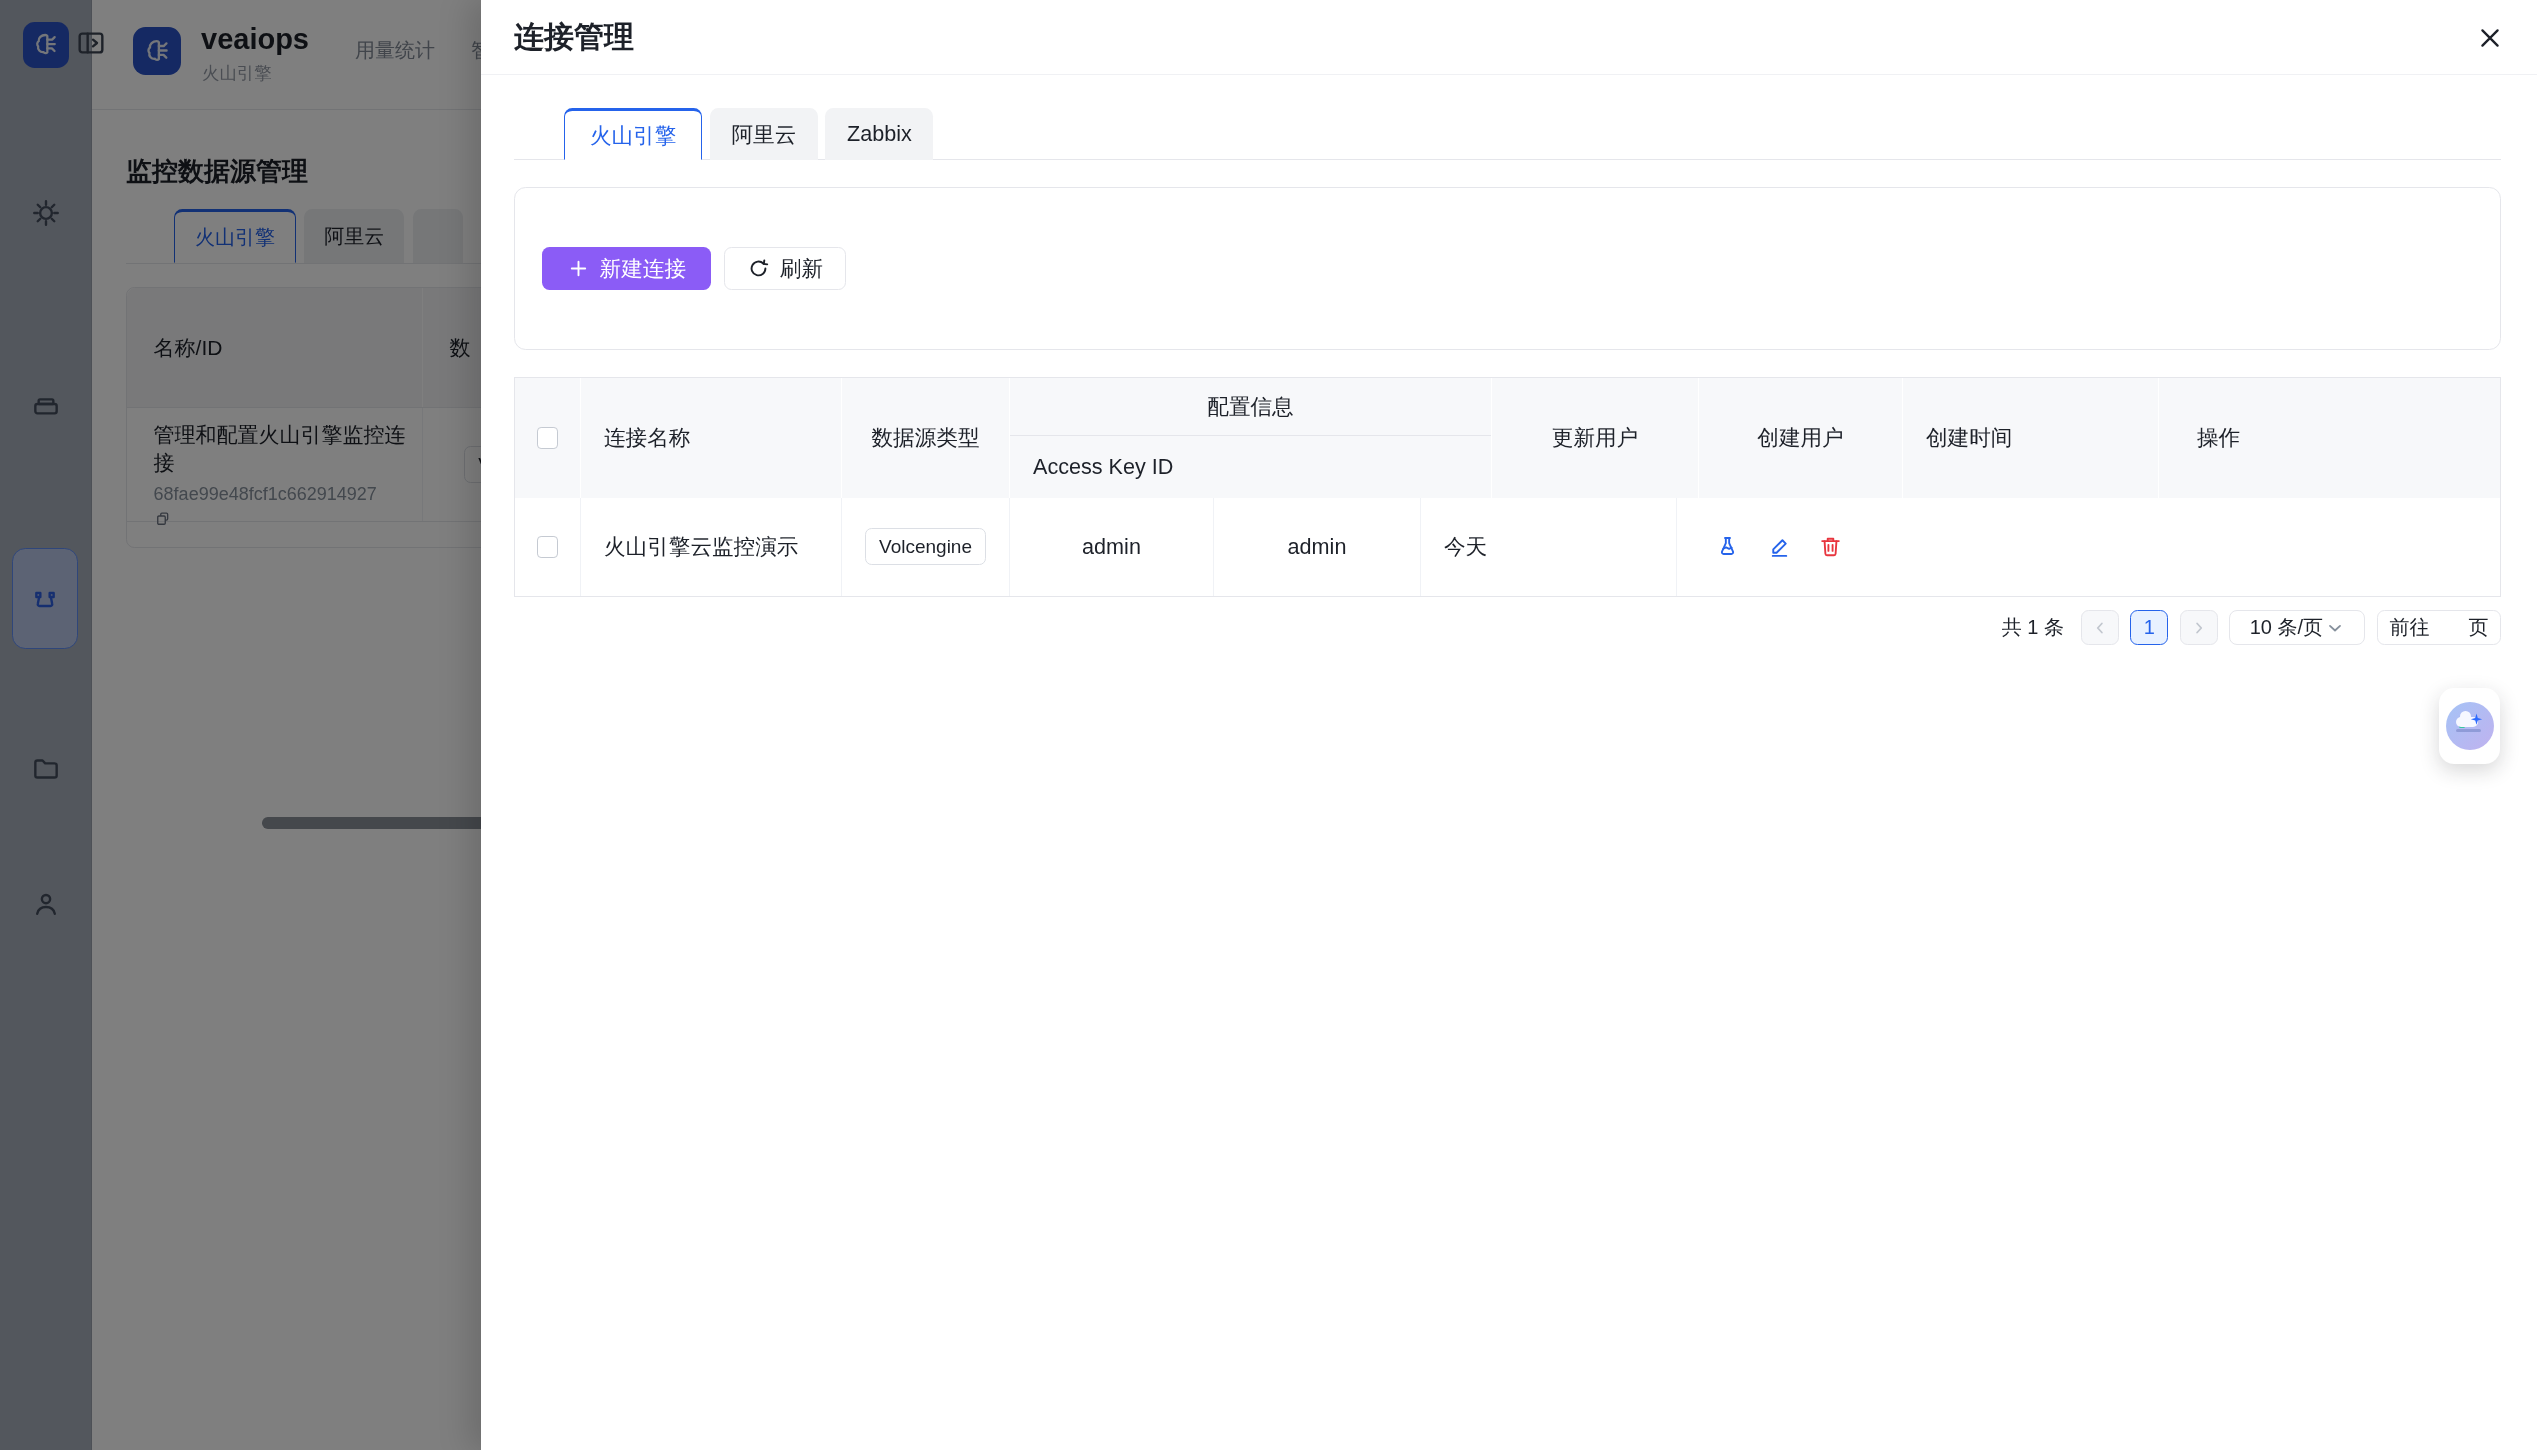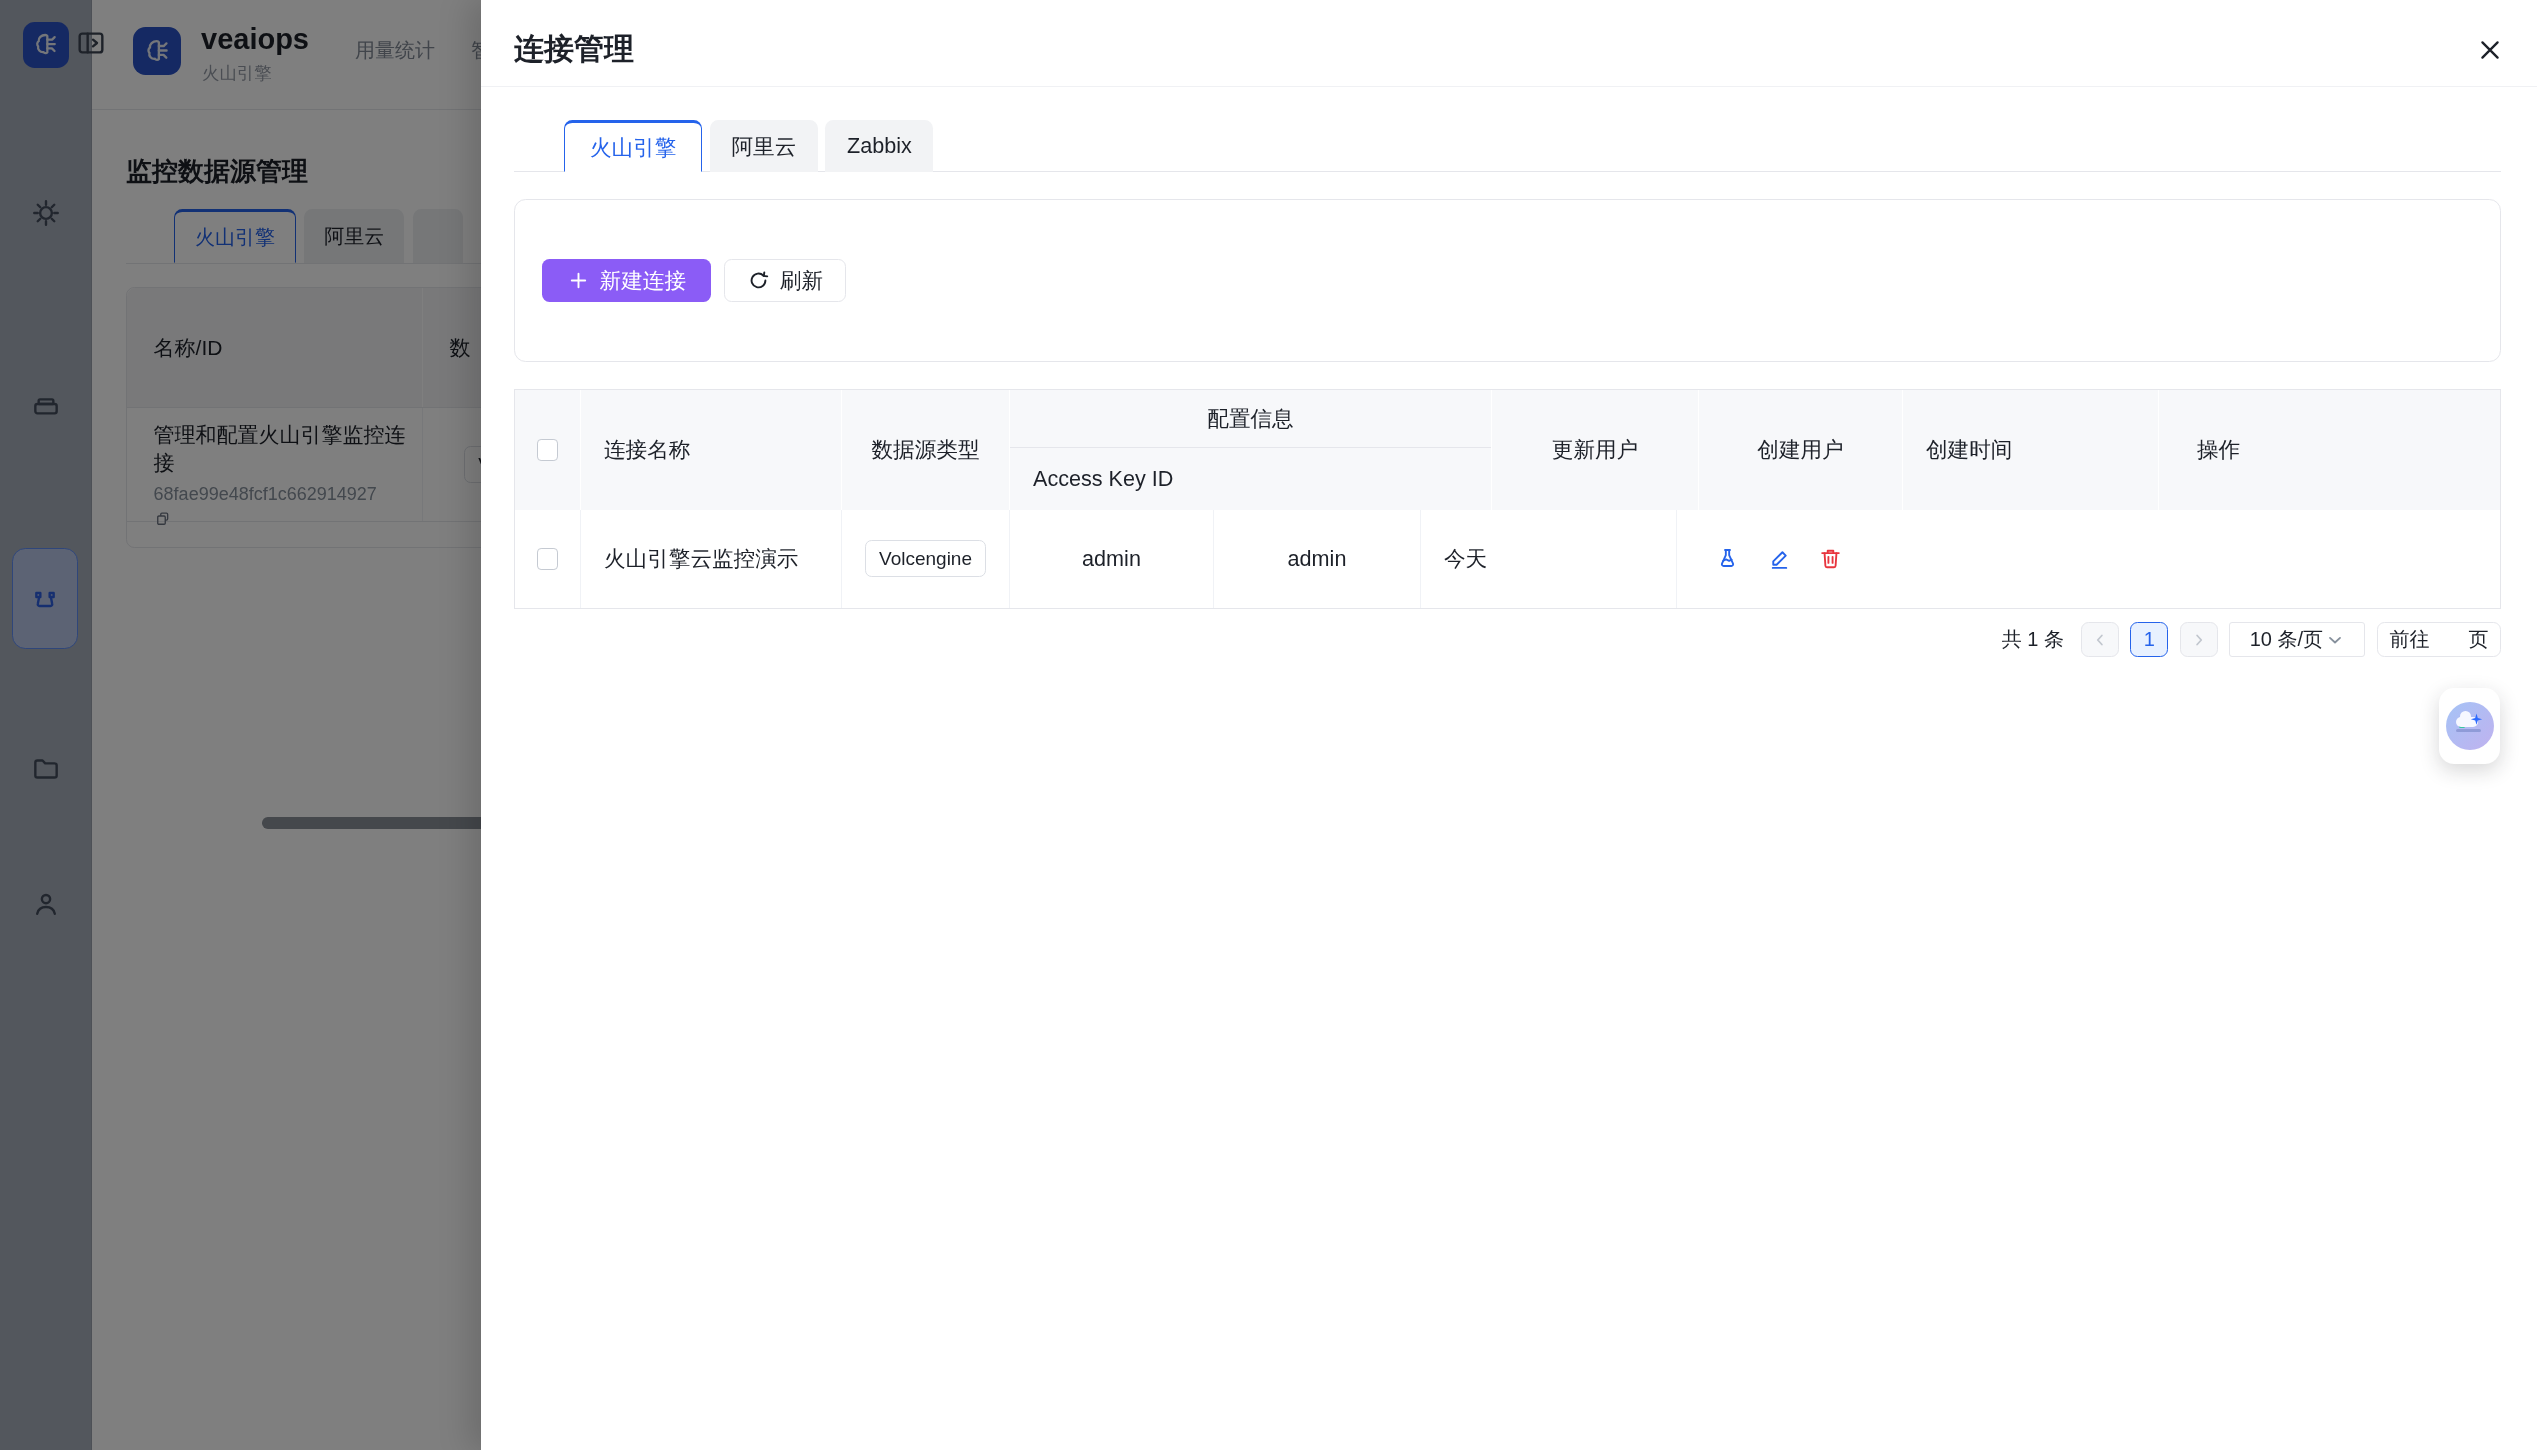--- a/index.html
+++ b/index.html
@@ -40,21 +40,21 @@
   .bg-row-id { font-size:18px; color:#86909c; margin-top:6.6px; }
   .bg-copy { width:18px; height:18px; color:#6b7280; margin-top:5px; }
   .bg-cell-type { flex:1; border-left:0.8px solid #eef0f4; display:flex; align-items:center; padding-left:41px; }
   .bg-tag { border:0.8px solid #dcdfe5; background:#fff; border-radius:6.6px; font-size:19px; padding:6.6px 13.3px; }
   .bg-scrollthumb { position:absolute; left:135px; top:529px; width:344px; height:11.6px; border-radius:5.8px; background:#8a9099; }
 
   .mask { position:absolute; inset:0; background:rgba(0,0,0,0.5); z-index:10; }
 
   
   .drawer { position:absolute; left:481px; top:0; width:2056px; height:1451px; background:#fff; z-index:20; box-shadow:-11.6px 0 30px rgba(0,0,0,0.15); }
-  .drawer-header { position:relative; height:75px; border-bottom:0.8px solid #f0f1f4; display:flex; align-items:center; padding:0 33px;margin-top:12px; }
+  .drawer-header { position:relative; height:75px; border-bottom:0.8px solid #f0f1f4; display:flex; align-items:center; padding:0 33px; }
   .drawer-title { font-size:30px; font-weight:600; color:#1d2129; }
   .drawer-close { position:absolute; right:30px; top:20px; width:35px; height:35px; color:#1d2129; cursor:pointer; display:flex; align-items:center; justify-content:center; }
 
   .tabs-wrap { margin:33px 36px 0 33px; border-bottom:0.8px solid #e5e6eb; padding-left:50px; display:flex; gap:7.5px; }
   .tab { height:52px; margin-bottom:-0.8px; padding:0 21.6px; display:flex; align-items:center; font-size:21.6px; border-radius:8.3px 8.3px 0 0; background:#f2f3f5; color:#1d2129; cursor:pointer; }
   .tab.active { background:#fff; color:#2563eb; border:1.7px solid #2563eb; border-top-width:3.3px; border-bottom:1.7px solid #fff; padding:0 25px; }
 
   .panel-card { margin:26.6px 36px 0 33px; height:163px; border:0.8px solid #e5e6eb; border-radius:11.6px; display:flex; align-items:center; justify-content:space-between; padding:0 28px 0 26.6px; }
   .panel-title { font-size:32px; font-weight:600; color:#1d2129; }
   .panel-sub { font-size:20px; color:#86909c; margin-top:13.3px; }
@@ -87,21 +87,21 @@
   .ak-wrap { padding-left:23px; gap:18px; }
   .ak-text { width:369px; font-family:"DejaVu Sans Mono","Liberation Mono",monospace; font-size:17.4px; line-height:37px; word-break:break-all; color:#1d2129; }
   .icon-btn { width:25px; height:25px; color:#2563eb; cursor:pointer; }
   .icon-btn.danger { color:#e8353e; }
   .ops { gap:26.6px; }
 
   .pagination { margin:13.3px 36px 0 0; display:flex; justify-content:flex-end; align-items:center; gap:11.6px; font-size:20px; color:#1d2129; }
   .pg-total { margin-right:5px; }
   .pg-btn { width:38px; height:35px; border:0.8px solid #e5e6eb; background:#f7f8fa; border-radius:7.5px; display:flex; align-items:center; justify-content:center; color:#c2c7cf; cursor:pointer; }
   .pg-page { width:38px; height:35px; border:0.8px solid #2563eb; background:#e8f1ff; color:#2563eb; border-radius:7.5px; display:flex; align-items:center; justify-content:center; cursor:pointer; }
-  .pg-select { height:35px; min-width:136px; border:0.8px solid #e5e6eb; border-radius:3px; display:flex; align-items:center; justify-content:center; gap:2px; padding:0 13.3px; cursor:pointer; color:#1d2129; }
+  .pg-select { height:35px; min-width:136px; border:0.8px solid #e5e6eb; border-radius:8px; display:flex; align-items:center; justify-content:center; gap:2px; padding:0 13.3px; cursor:pointer; color:#1d2129; }
   .pg-select svg { color:#86909c; }
   .pg-jump { height:35px; width:124px; border:0.8px solid #e5e6eb; border-radius:7.5px; display:flex; align-items:center; justify-content:space-between; padding:0 11.6px; }
   .pg-jump input { border:none; outline:none; width:37px; font-size:20px; }
 
   .fab { position:absolute; left:2439px; top:688px; width:61px; height:76px; background:#fff; border-radius:15px; box-shadow:0 6.6px 20px rgba(31,35,41,0.18); z-index:30; display:flex; align-items:center; justify-content:center; cursor:pointer; }
   .fab-circle { width:48px; height:48px; border-radius:50%; background:linear-gradient(135deg,#a5c3f6 0%,#c0b2ef 100%); display:flex; align-items:center; justify-content:center; position:relative; }
   .fab-cloud { position:absolute; left:10.8px; top:15px; width:21.6px; height:10px; background:#f6f8ff; border-radius:6.6px; }
   .fab-cloud:before { content:""; position:absolute; left:4.1px; top:-5.8px; width:10.8px; height:10.8px; background:#f6f8ff; border-radius:50%; }
   .fab-star { position:absolute; right:10px; top:10px; width:15px; height:15px; color:#2d6bff; }
   .fab-deck { position:absolute; left:10px; top:26.6px; width:25px; height:3.3px; background:#8f9bd8; border-radius:1.7px; }

